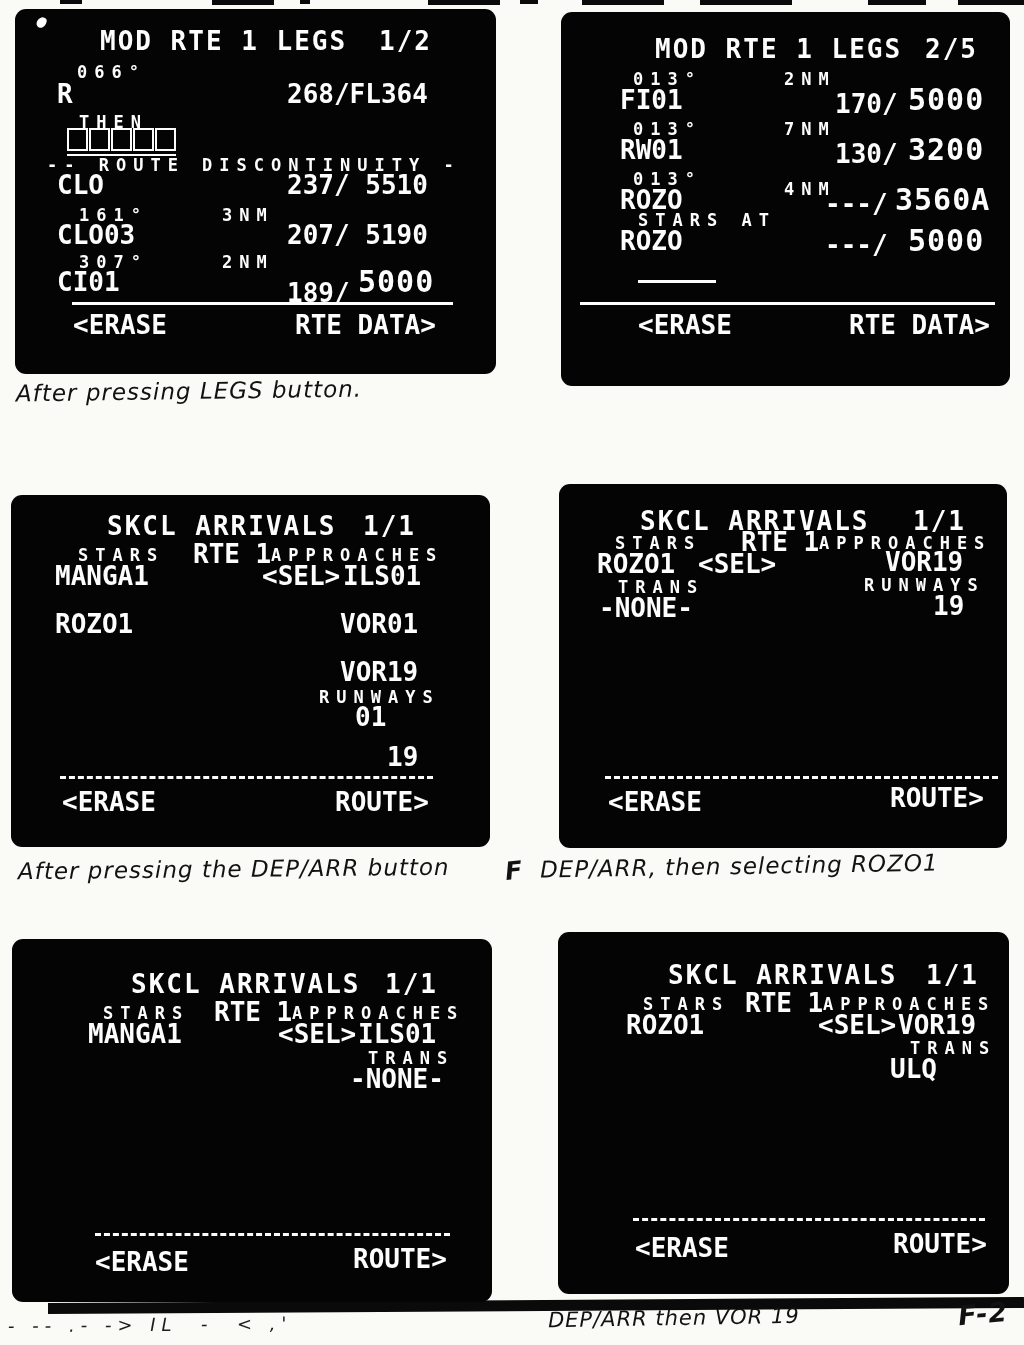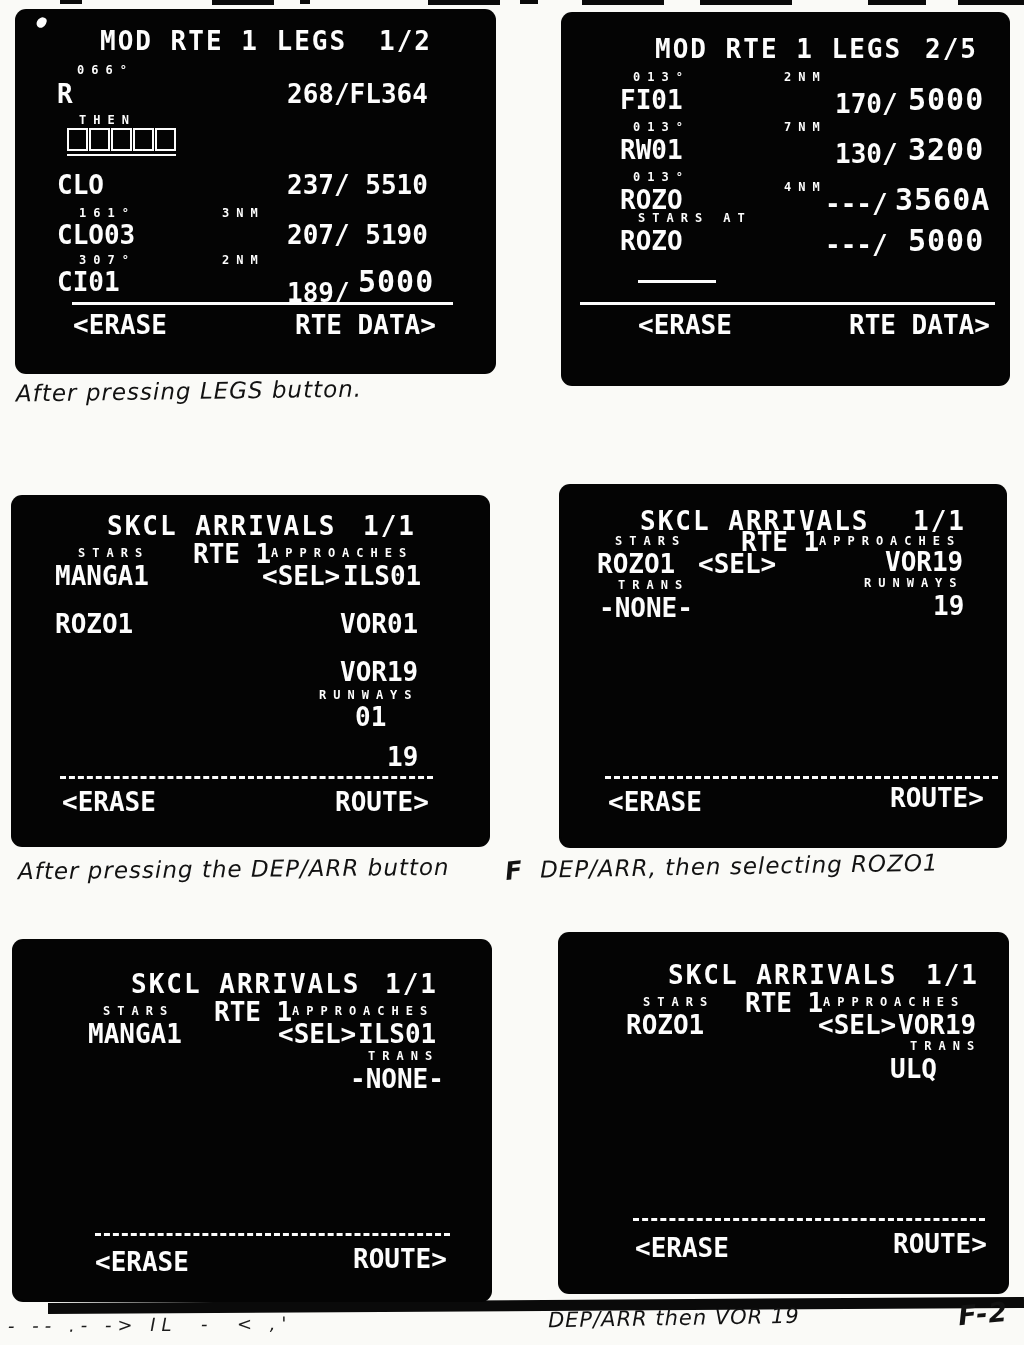--- a/index.html
+++ b/index.html
@@ -3,21 +3,21 @@
 <meta charset="utf-8">
 <style>
   html,body{margin:0;padding:0;}
   .page{position:relative;width:1024px;height:1345px;background:#fafaf7;overflow:hidden;
         font-family:"DejaVu Sans Mono",monospace;}
   
   .crt{position:absolute;background:#040404;border-radius:9px;box-shadow:0 0 0 2px #040404;}
   .t{position:absolute;white-space:pre;color:#fdfdfd;font-family:"DejaVu Sans Mono",monospace;line-height:1;}
   .big{font-size:26px;font-weight:bold;letter-spacing:0px;}
   .bigger{font-size:30px;font-weight:bold;letter-spacing:1px;}
-  .small{font-size:12px;font-weight:bold;letter-spacing:7px;}
+  .small{font-size:17px;font-weight:bold;letter-spacing:7px;}
   .title{font-size:26px;font-weight:bold;letter-spacing:2px;}
   .solid{position:absolute;height:3px;background:#fdfdfd;}
   .dash{position:absolute;height:0;border-top:3px dashed #fdfdfd;}
   .shortline{position:absolute;height:3px;background:#fdfdfd;}
   .ebox-row{position:absolute;display:flex;gap:1px;padding-bottom:3px;border-bottom:2px solid #fdfdfd;}
   .ebox{display:inline-block;width:17px;height:19px;border:2px solid #fdfdfd;background:transparent;}
   .speck{position:absolute;width:9px;height:11px;background:#fdfdfd;border-radius:60% 40% 55% 45%;transform:rotate(25deg);}
   
   .hw{position:absolute;font-family:"DejaVu Sans",sans-serif;font-style:italic;color:#121212;
       white-space:pre;letter-spacing:1px;line-height:1;}
@@ -60,20 +60,21 @@
 
     <span class="t small" style="left:62px;top:103px">THEN</span>
     <div class="ebox-row" style="left:50px;top:117px">
         <span class="ebox"></span>
         <span class="ebox"></span>
         <span class="ebox"></span>
         <span class="ebox"></span>
         <span class="ebox"></span>
       </div>
 
+    <span class="t small" style="left:30px;top:146px">-- ROUTE DISCONTINUITY -</span>
 
     <span class="t big" style="left:40px;top:161px">CLO</span>
     <span class="t big" style="left:270px;top:161px">237/ 5510</span>
 
     <span class="t small" style="left:62px;top:196px">161°</span>
     <span class="t small" style="left:205px;top:196px">3NM</span>
     <span class="t big" style="left:40px;top:211px">CLO03</span>
     <span class="t big" style="left:270px;top:211px">207/ 5190</span>
 
     <span class="t small" style="left:62px;top:243px">307°</span>

